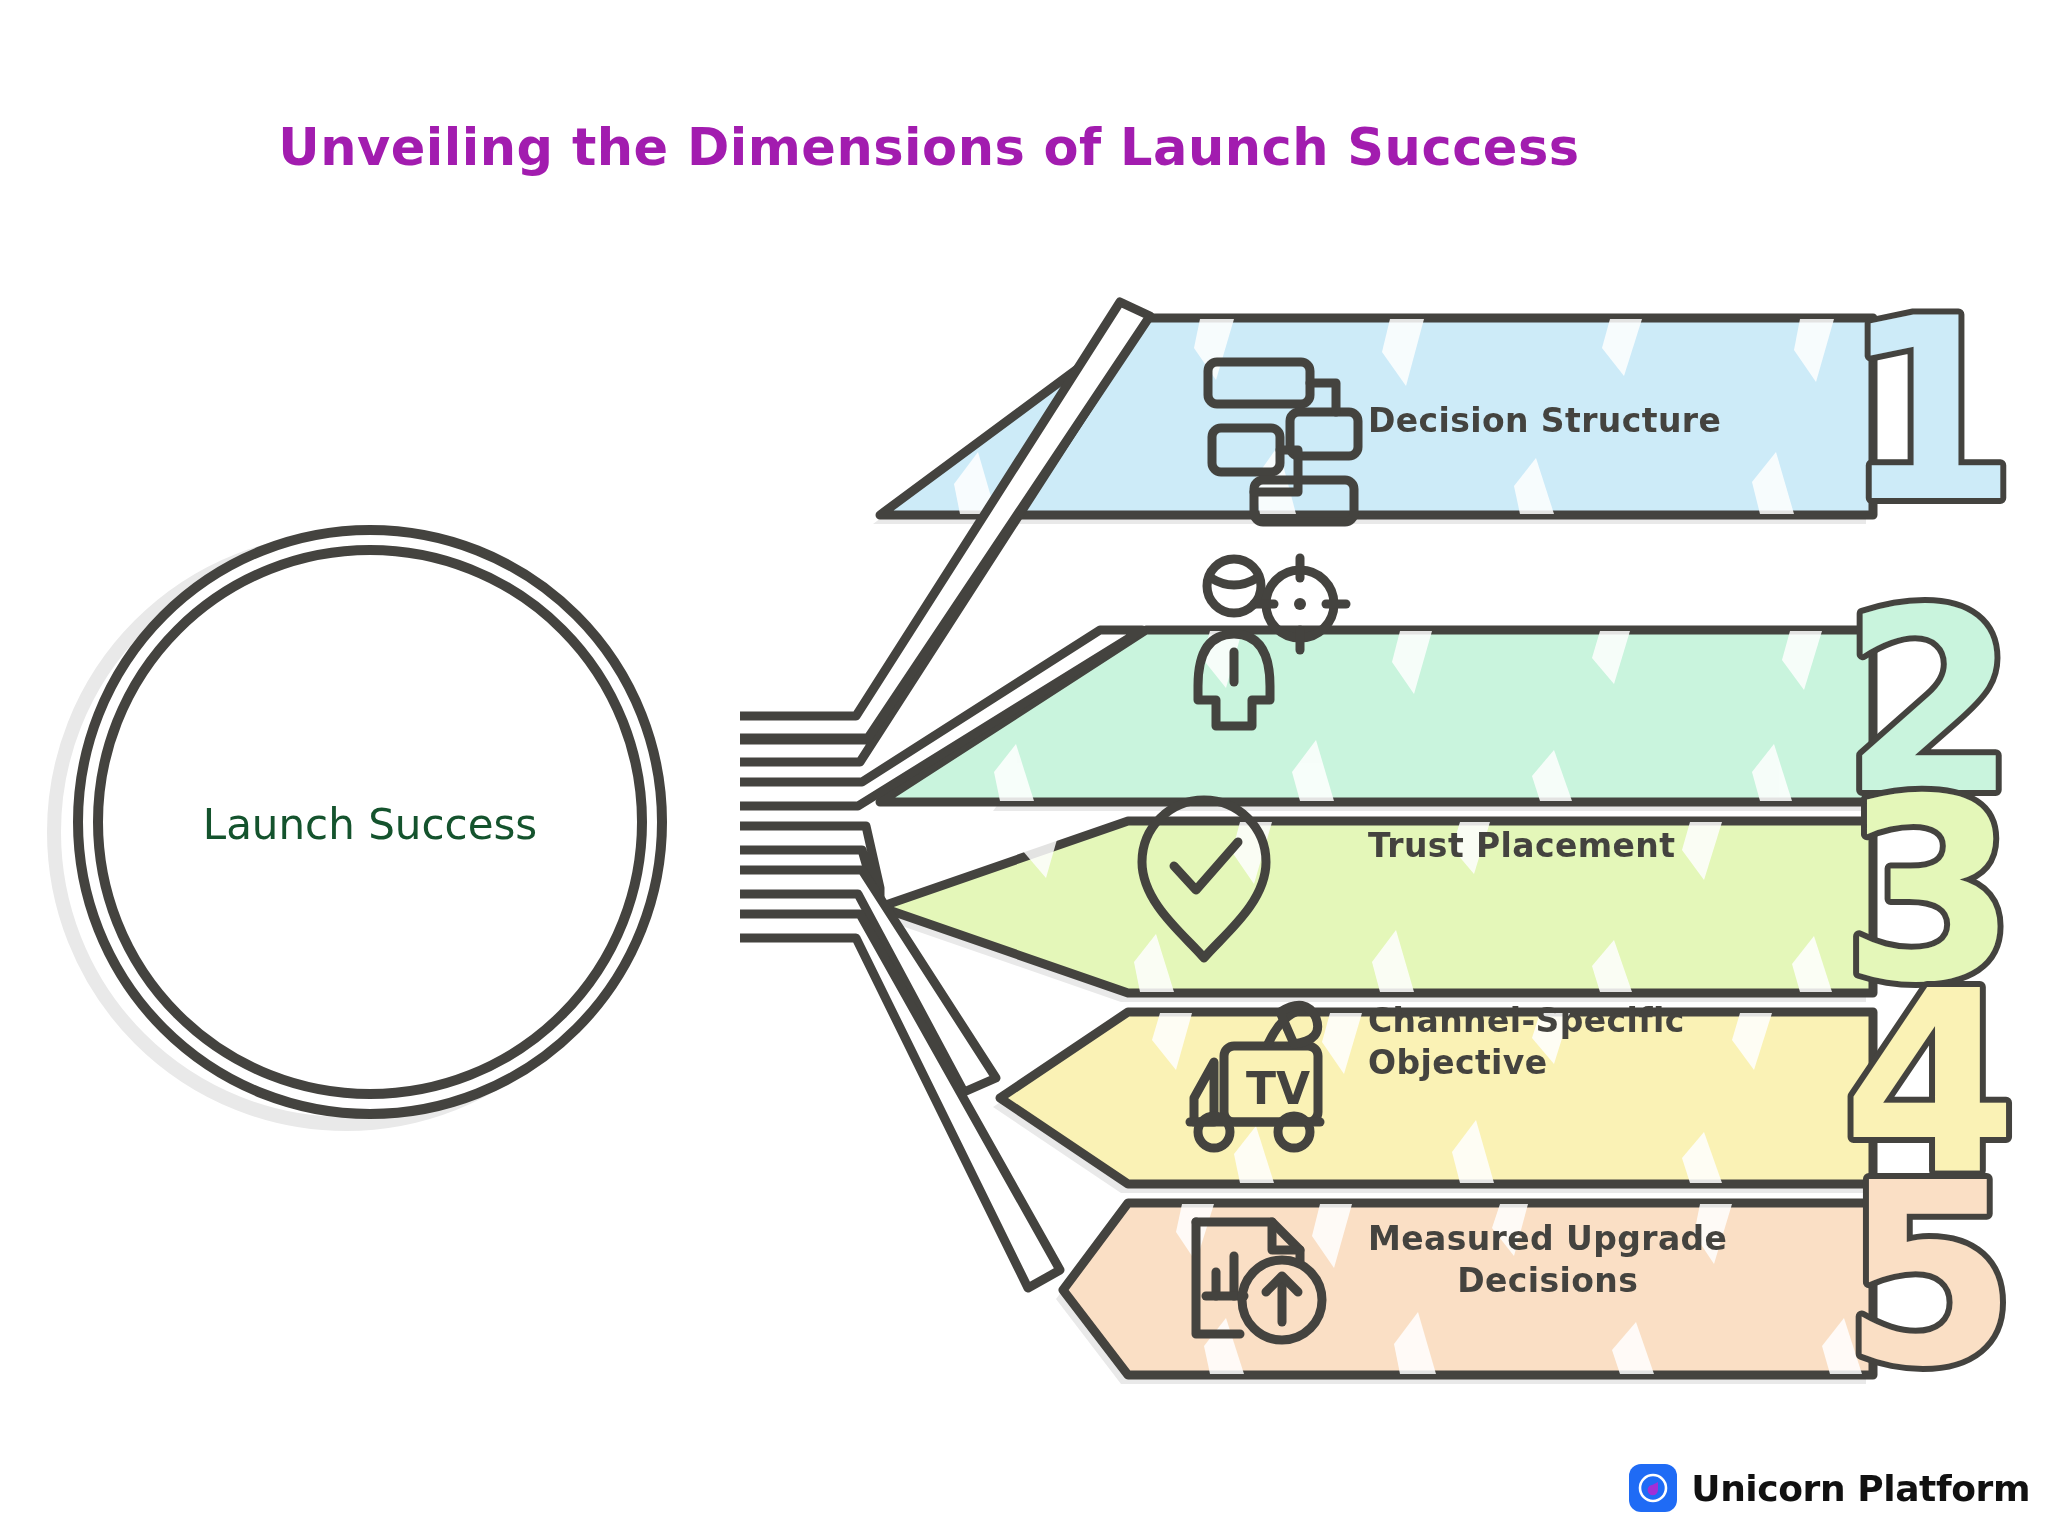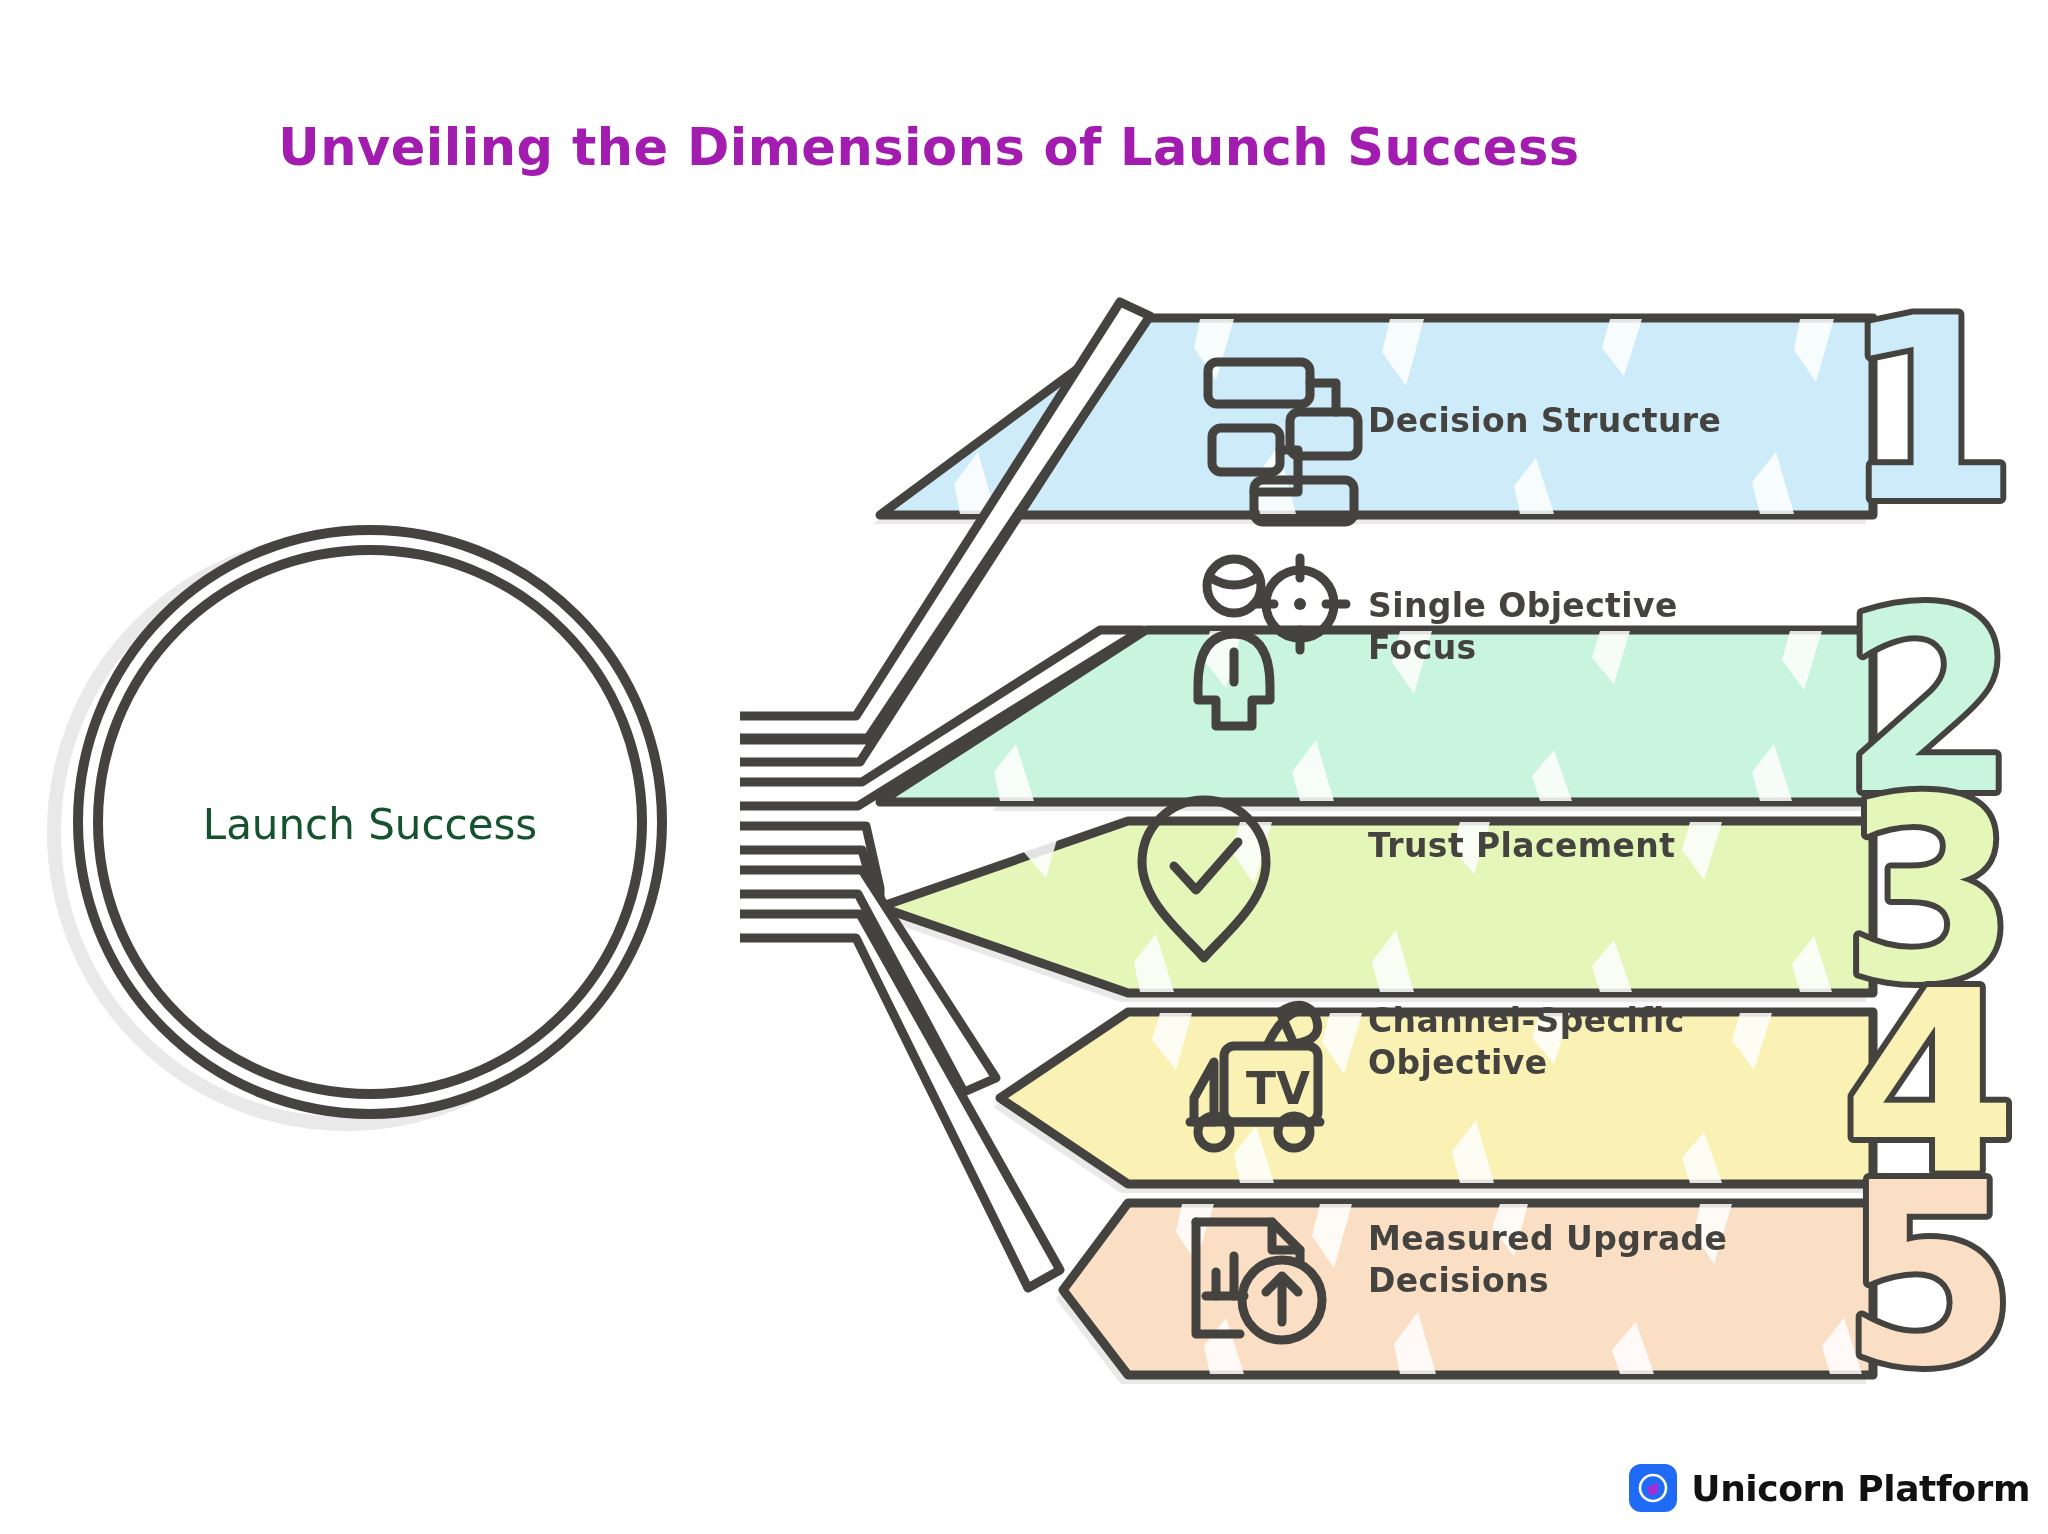--- a/index.html
+++ b/index.html
@@ -264,29 +264,27 @@
     </g>
   </svg>
 
   
   <div class="title">Unveiling the Dimensions of Launch Success</div>
 
   <div class="hub-label">Launch Success</div>
 
   <div class="band-text" style="left:1368px; top:400px;">Decision Structure</div>
 
-  <div class="band-text" style="left:1368px; top:585px;">Single Objective
-Focus</div>
 
   <div class="band-text" style="left:1368px; top:825px;">Trust Placement</div>
 
   <div class="band-text" style="left:1368px; top:1000px;">Channel-Specific
 Objective</div>
 
-  <div class="band-text" style="left:1368px; top:1218px;">Measured Upgrade
+  <div class="band-text" style="left:1368px; top:1218px;text-align:center;">Measured Upgrade
 Decisions</div>
 
   <div class="footer-logo">
     <div class="footer-mark">
       <svg width="30" height="30" viewBox="0 0 30 30" aria-hidden="true">
         <circle cx="15" cy="15" r="13" fill="none" stroke="#ffffff" stroke-width="2.6"></circle>
         <path d="M20 9 L20 17 a5.2 5.2 0 1 1 -5.2 -5.2 Z" fill="#a12fd6"></path>
       </svg>
     </div>
     <div class="footer-name">Unicorn Platform</div>

